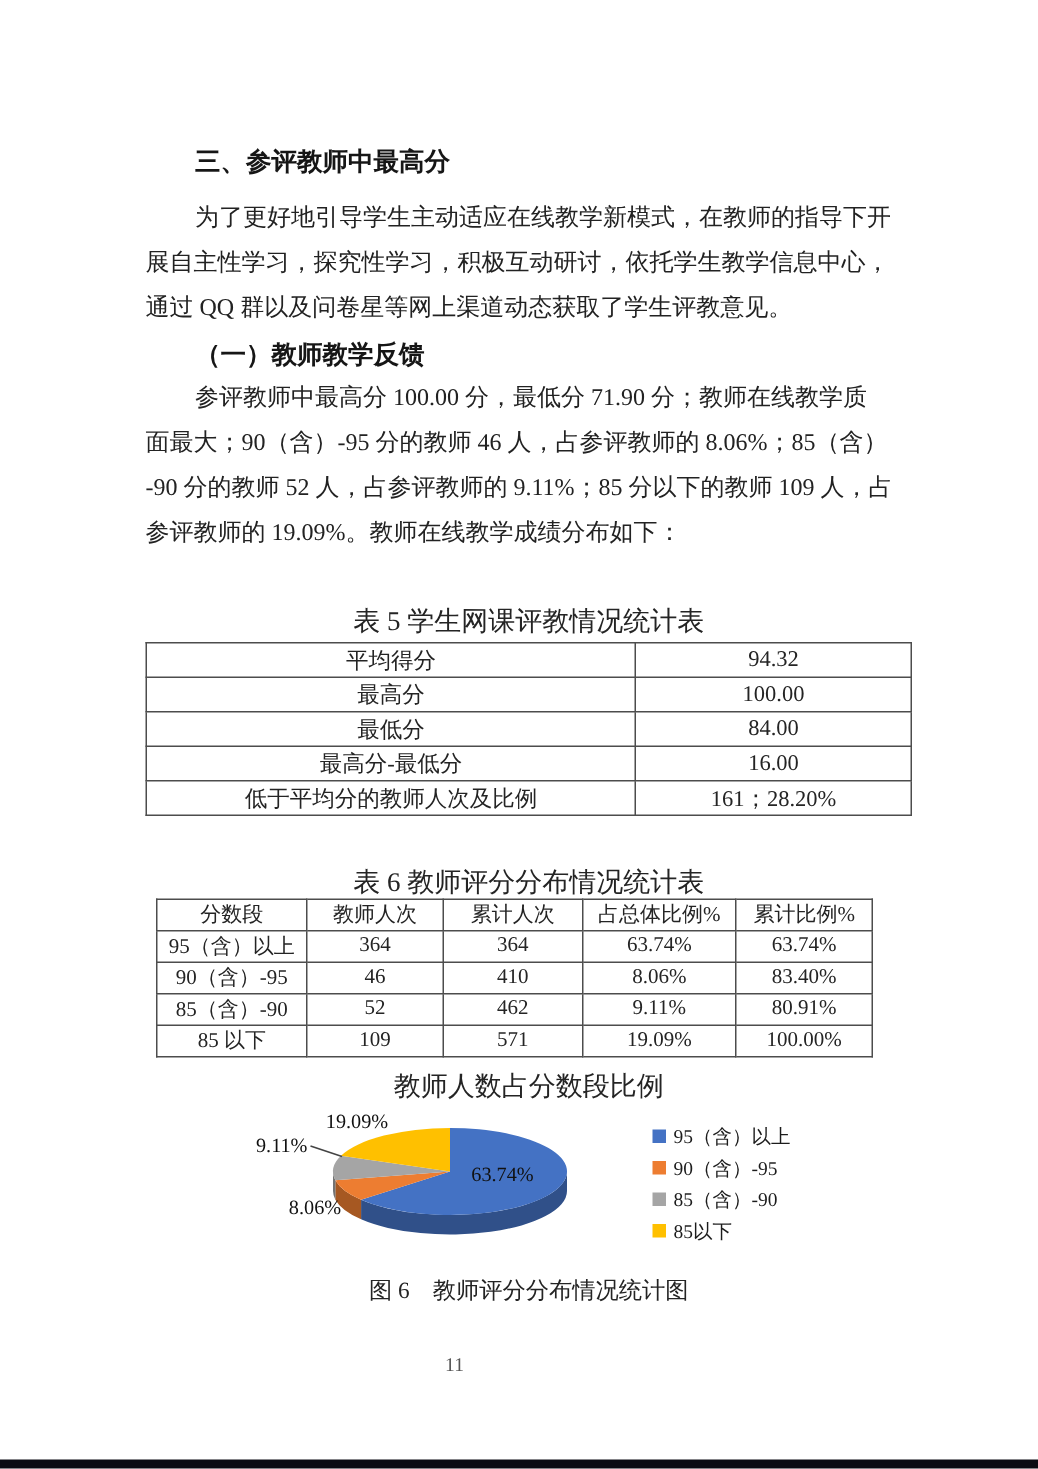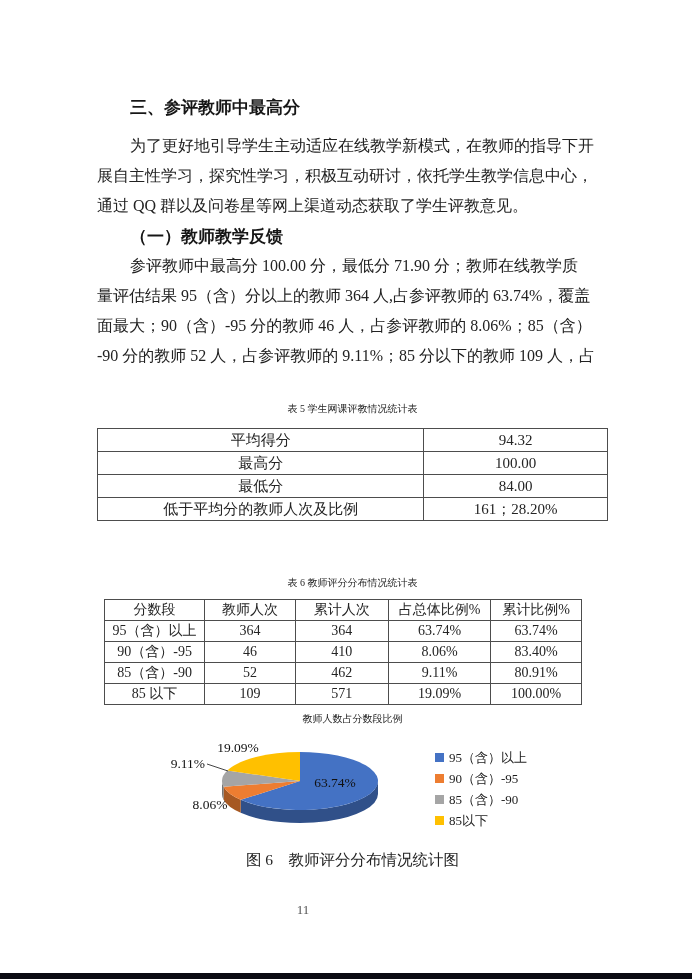--- a/index.html
+++ b/index.html
@@ -14,21 +14,21 @@
     font-family:"Liberation Sans","DejaVu Sans",sans-serif;
     font-weight:bold;font-size:17px;color:#161616;white-space:nowrap;
   }
   .para{left:97px;width:516px;font-family:Liberation Serif, serif;}
   .line{
     height:30px;line-height:30px;font-size:16px;white-space:nowrap;
     overflow:hidden;color:#222;
   }
   .indent{padding-left:33px;}
   .caption{
-    left:97px;width:511px;text-align:center;font-size:10px;color:#242424;
+    left:97px;width:511px;text-align:center;font-size:18px;color:#242424;
     white-space:nowrap;
   }
   table{border-collapse:collapse;table-layout:fixed;}
   td,th{
     border:1px solid #4d4d4d;text-align:center;vertical-align:middle;
     font-weight:normal;color:#242424;overflow:hidden;white-space:nowrap;
     padding:0 2px;
   }
   #table5-el{width:511px;}
   #table5-el td{height:22px;font-size:15px;}
@@ -50,43 +50,47 @@
 <div class="abs para" style="top:131px">
   <div class="line indent">为了更好地引导学生主动适应在线教学新模式，在教师的指导下开</div>
   <div class="line">展自主性学习，探究性学习，积极互动研讨，依托学生教学信息中心，</div>
   <div class="line">通过 QQ 群以及问卷星等网上渠道动态获取了学生评教意见。</div>
 </div>
 
 <div class="abs heading" style="left:130px;top:225px">（一）教师教学反馈</div>
 
 <div class="abs para" style="top:251px">
   <div class="line indent">参评教师中最高分 100.00 分，最低分 71.90 分；教师在线教学质</div>
-  <div class="line">量评估结果 95（含）分以上的教师 364 人,占参评教师的 63.74%，覆盖</div>
   <div class="line">面最大；90（含）-95 分的教师 46 人，占参评教师的 8.06%；85（含）</div>
   <div class="line">-90 分的教师 52 人，占参评教师的 9.11%；85 分以下的教师 109 人，占</div>
+  <div class="line">参评教师的 19.09%。教师在线教学成绩分布如下：</div>
 </div>
 
 <div class="abs caption" style="top:402px">表 5 学生网课评教情况统计表</div>
 <table id="table5-el" class="abs" style="left:97px;top:428px">
   <colgroup>
       <col style="width:64%">
       <col style="width:36%">
     </colgroup>
   <tbody>
       <tr>
         <td>平均得分</td>
         <td>94.32</td>
       </tr>
       <tr>
         <td>最高分</td>
         <td>100.00</td>
       </tr>
       <tr>
         <td>最低分</td>
         <td>84.00</td>
+      </tr>
+      <tr>
+        <td>最高分-最低分</td>
+        <td>16.00</td>
       </tr>
       <tr>
         <td>低于平均分的教师人次及比例</td>
         <td>161；28.20%</td>
       </tr>
     </tbody>
 </table>
 
 <div class="abs caption" style="top:576px">表 6 教师评分分布情况统计表</div>
 <table id="table6-el" class="abs" style="left:104px;top:599px">

